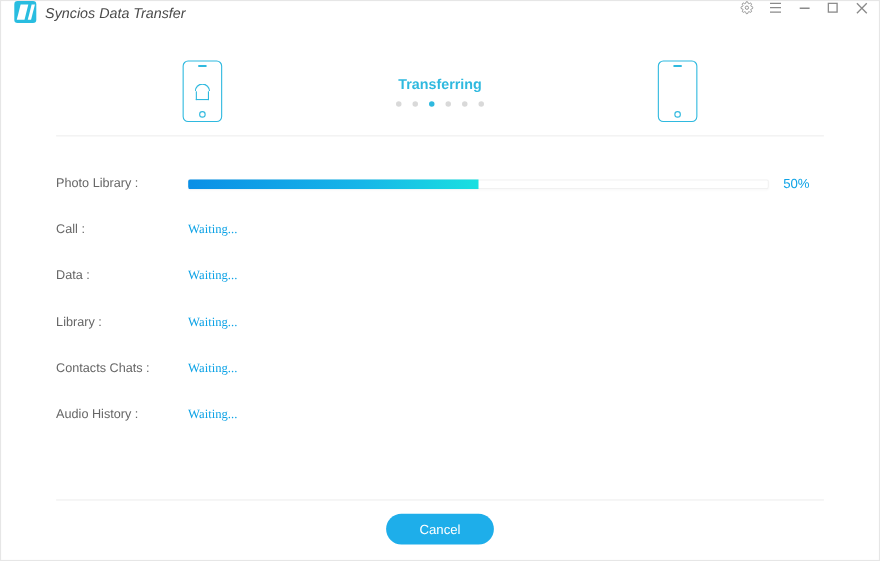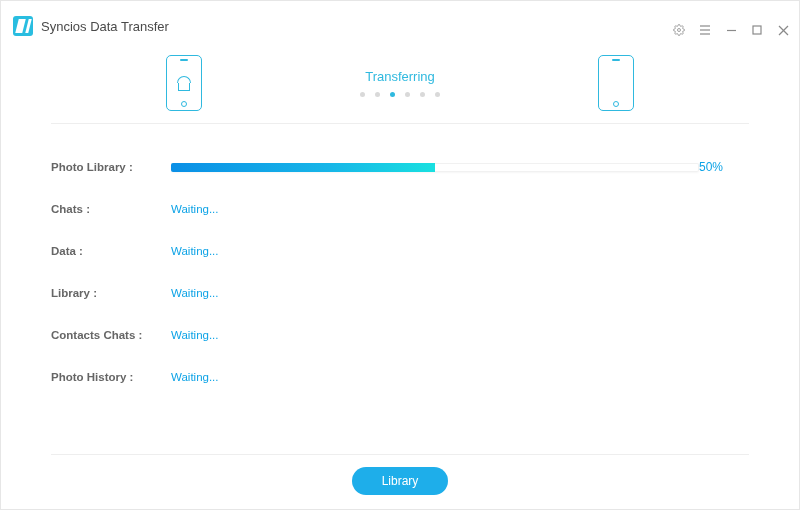--- a/index.html
+++ b/index.html
@@ -13,23 +13,24 @@
     .window {
       width: 100%;
       height: 100%;
       border: 1px solid #e6e6e6;
       display: flex;
       flex-direction: column;
     }
     .titlebar {
       height: 36px;
       display: flex;
-      align-items: flex-end;
+      align-items: flex-start;
       padding: 0 10px 0 12px;
       border-bottom: 1px solid transparent;
+      font-style: italic;
     }
     .titlebar-left {
       display: flex;
       align-items: center;
       gap: 8px;
     }
     .logo-icon {
       width: 20px;
       height: 20px;
       background: #29bde0;
@@ -102,20 +103,21 @@
     .android-glyph::after{
       content:''; position:absolute; top:7px; left:1px; width:12px; height:8px;
       border:1.3px solid #2fb9df; border-top:none; box-sizing:border-box;
     }
     .apple-glyph {
       font-size:15px; color:#2fb9df; line-height:1;
     }
     .center-col {
       text-align: center;
       flex: 0 0 auto;
+      font-weight: bold;
     }
     .transferring-label {
       font-size: 13px;
       color: #2fb9df;
       margin-bottom: 8px;
     }
     .dots { display:flex; gap:10px; justify-content:center; }
     .dot { width:5px; height:5px; border-radius:50%; background:#d9d9d9; }
     .dot.active { background:#2fb9df; }
     .hr1 { height:1px; background:#eeeeee; margin: 10px 50px 0 50px; }
@@ -125,30 +127,30 @@
     }
     .row {
       display: grid;
       grid-template-columns: 120px 1fr 50px;
       align-items: center;
       min-height: 42px;
     }
     .row .label {
       font-size: 11.5px;
       color: #666;
-      font-weight: bold;
     }
     .row .status {
       font-size: 11.5px;
       color: #0ea3e6;
+      font-family: Liberation Serif, serif;
     }
     .row .percent {
       font-size: 12px;
       color: #0ea3e6;
-      text-align: left;
+      text-align: center;
     }
     .progress-wrap {
       display:flex; align-items:center;
     }
     .progress {
       flex:1;
       height: 9px;
       background: #fff;
       box-shadow: inset 0 0 0 1px #f1f1f1, 0 1px 2px rgba(0,0,0,0.04);
       border-radius: 2px;
@@ -246,21 +248,21 @@
       <div class="label">Photo Library :</div>
       <div class="progress-wrap">
         <div class="progress">
           <div class="bar" style="width:50%"></div>
         </div>
       </div>
       <div class="percent">50%</div>
     </div>
 
     <div class="row">
-      <div class="label">Chats :</div>
+      <div class="label">Call :</div>
       <div class="status">Waiting...</div>
       <div></div>
     </div>
 
     <div class="row">
       <div class="label">Data :</div>
       <div class="status">Waiting...</div>
       <div></div>
     </div>
 
@@ -270,25 +272,25 @@
       <div></div>
     </div>
 
     <div class="row">
       <div class="label">Contacts Chats :</div>
       <div class="status">Waiting...</div>
       <div></div>
     </div>
 
     <div class="row">
-      <div class="label">Photo History :</div>
+      <div class="label">Audio History :</div>
       <div class="status">Waiting...</div>
       <div></div>
     </div>
 
   </div>
 
   <div class="hr2"></div>
 
   <div class="footer">
-    <button class="cancel-btn">Library</button>
+    <button class="cancel-btn">Cancel</button>
   </div>
 </div>
 
 </body></html>

